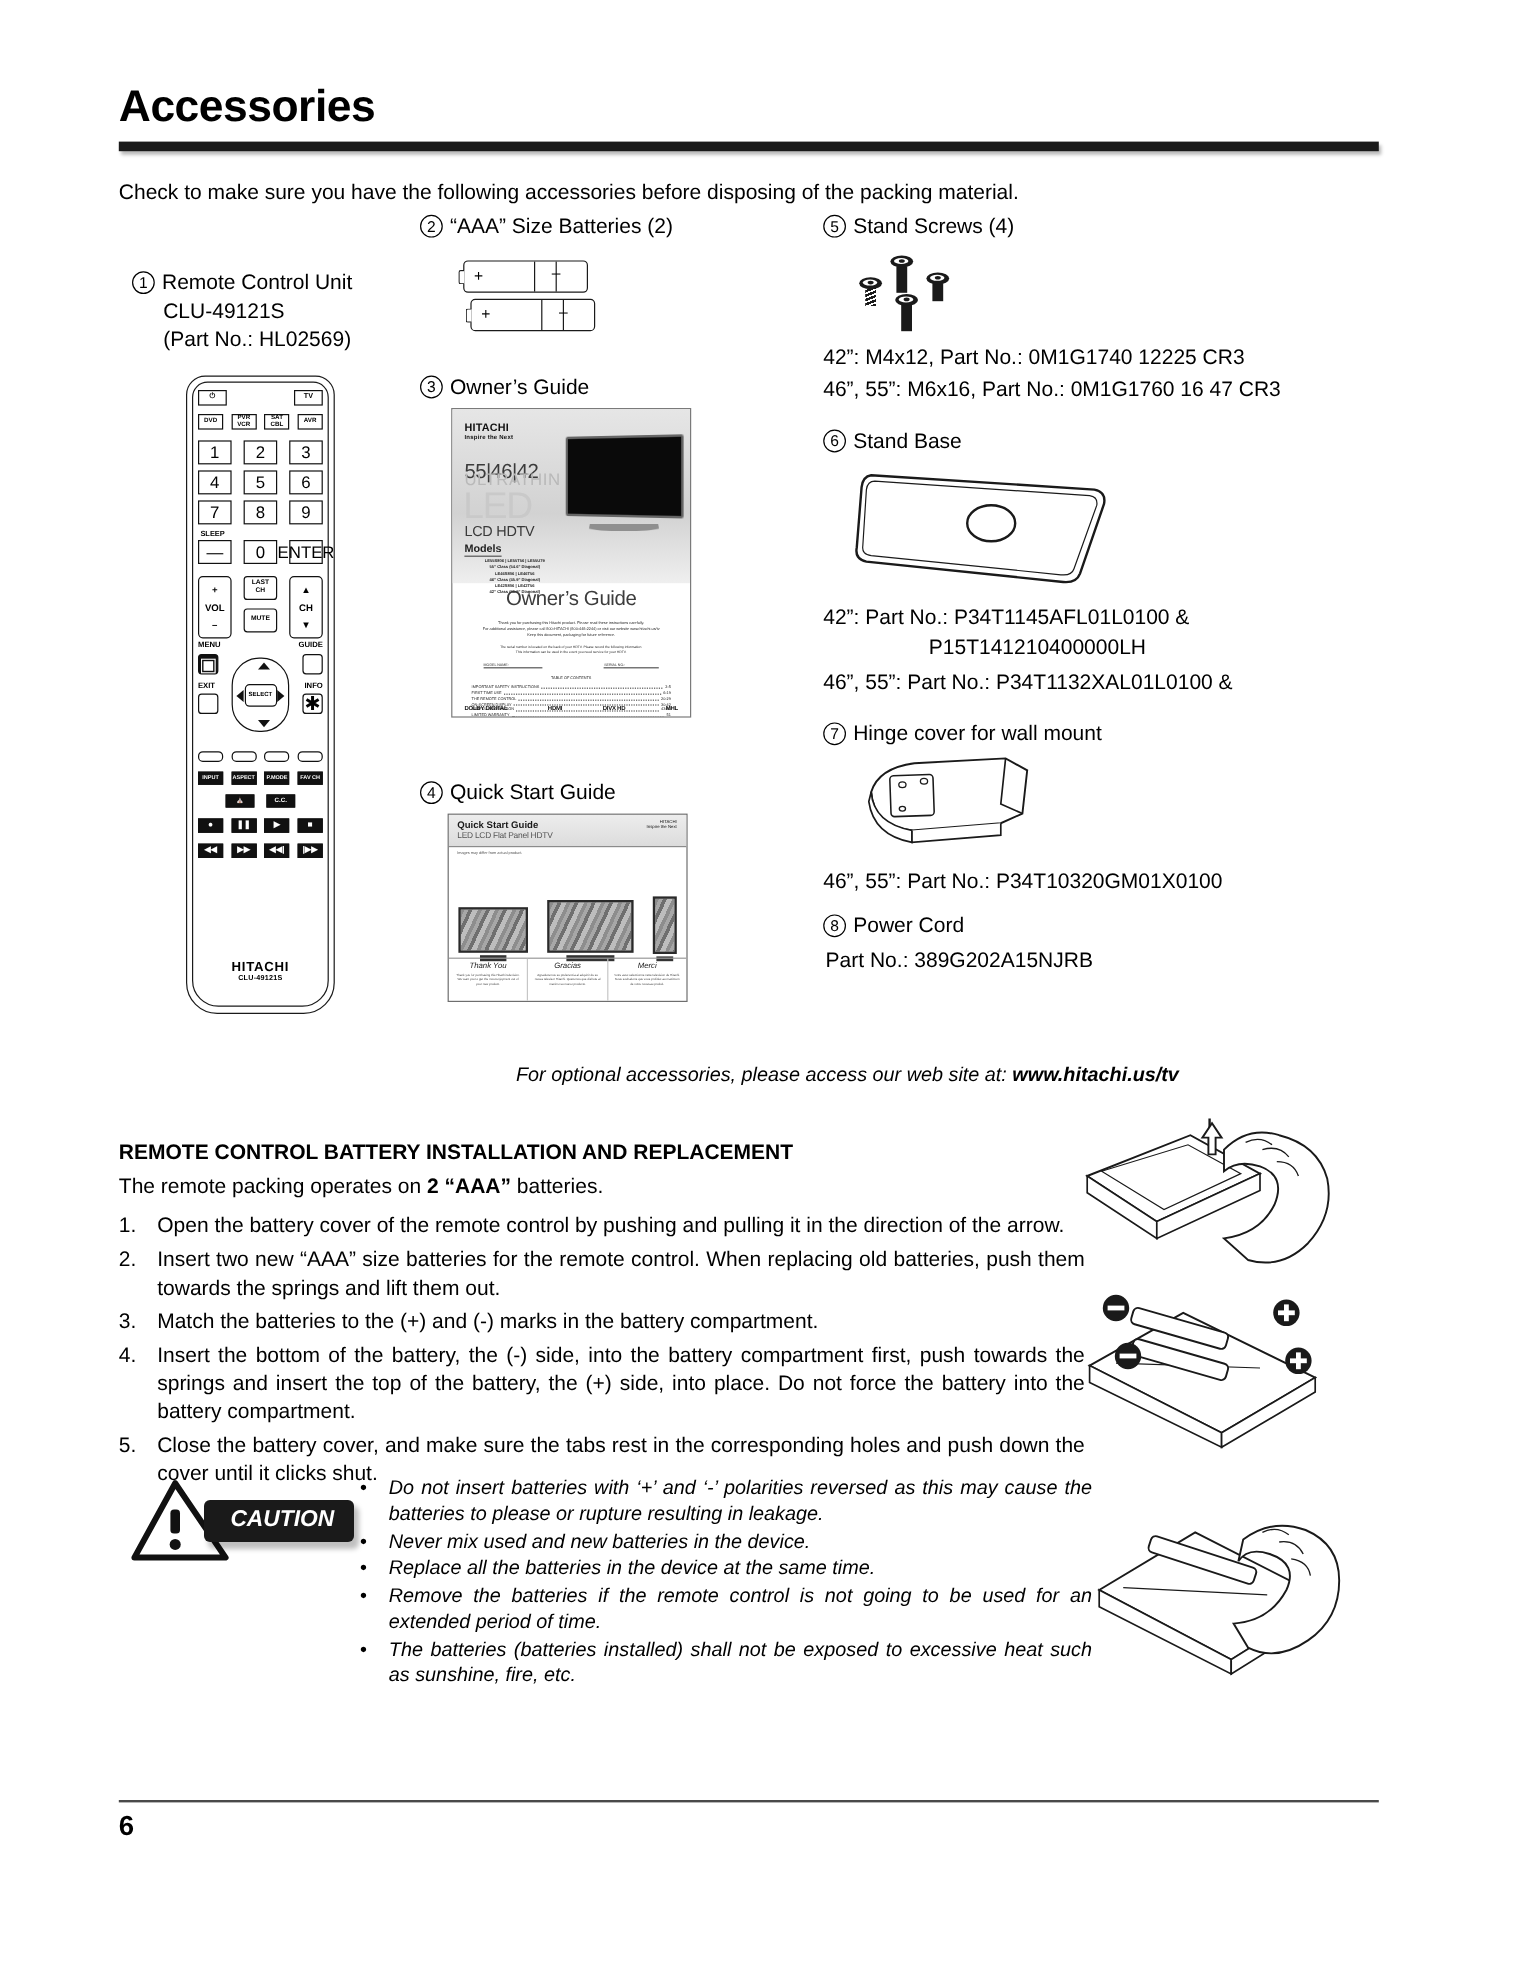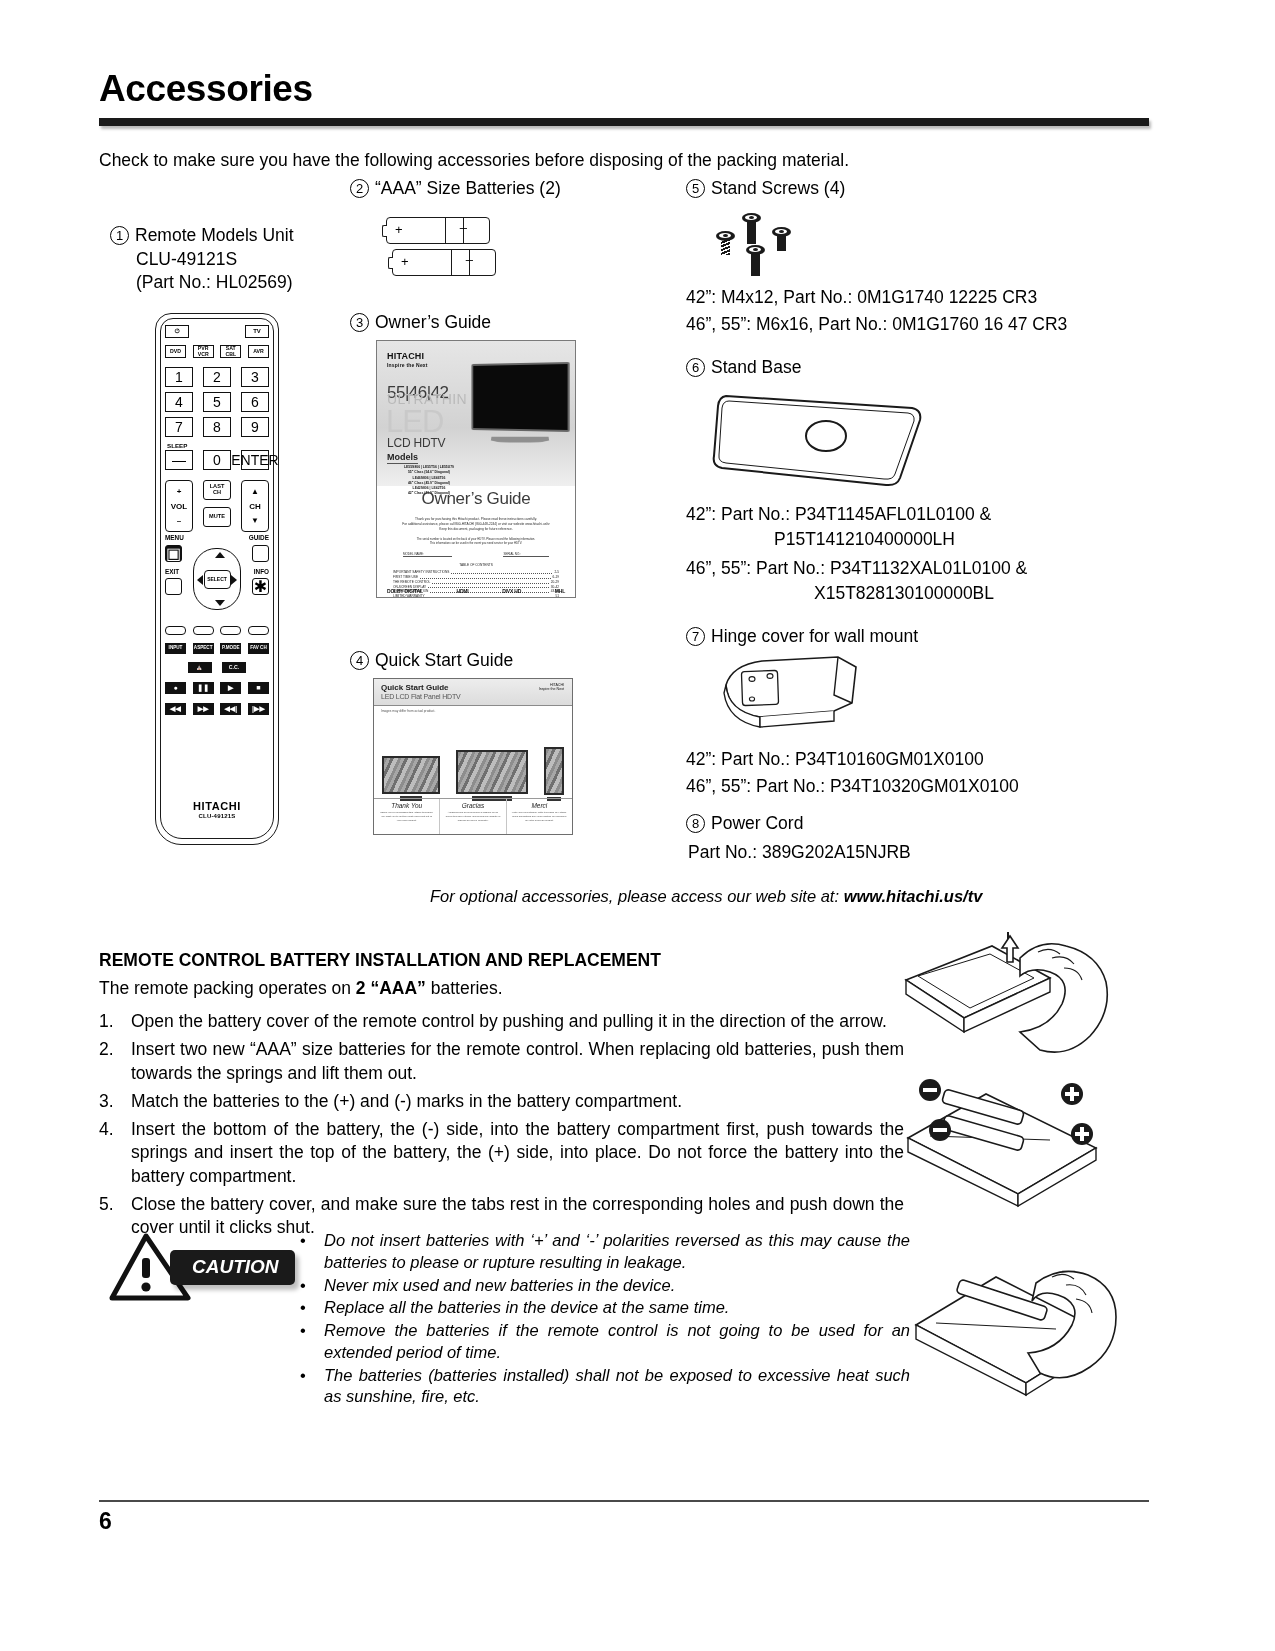--- a/index.html
+++ b/index.html
@@ -297,21 +297,21 @@
 
 <div class="page">
 
   <div class="page-title">Accessories</div>
   <div class="title-rule"></div>
   <div class="intro">Check to make sure you have the following accessories before disposing of the packing material.</div>
 
   <div id="col1">
     <div class="item-label l1">
       <span class="num">1</span>
-      <span>Remote Models Unit</span>
+      <span>Remote Control Unit</span>
     </div>
     <div class="sub">CLU-49121S</div>
     <div class="sub">(Part No.: HL02569)</div>
 
     <div class="remote">
       <div class="shell"></div>
       <div class="inner">
 
         <div class="row r-pwr">
           <div class="btn">⏻</div>
@@ -605,41 +605,39 @@
       <div class="stand-base">
         <svg width="230" height="108" viewBox="0 0 230 108">
           <path d="M22,10 L208,22 Q218,24 216,34 L196,92 Q193,100 182,99 L18,82 Q8,80 10,70 L14,20 Q15,11 22,10 Z" fill="#ffffff" stroke="#1a1a1a" stroke-width="2"></path>
           <path d="M25,15 L204,27 Q211,28 210,35 L191,88 Q189,94 180,93 L22,77 Q14,76 15,69 L18,22 Q19,15 25,15 Z" fill="none" stroke="#1a1a1a" stroke-width="1"></path>
           <ellipse cx="122" cy="50" rx="20" ry="15" fill="#ffffff" stroke="#1a1a1a" stroke-width="2"></ellipse>
         </svg>
       </div>
       <div class="partline">42”: Part No.: P34T1145AFL01L0100 &amp;</div>
       <div class="partline indent" style="margin-top:4px">P15T141210400000LH</div>
       <div class="partline" style="margin-top:8px">46”, 55”: Part No.: P34T1132XAL01L0100 &amp;</div>
-      <div class="partline indent2" style="margin-top:4px">X15T828130100000BL</div>
     </div>
 
     <div class="block" style="margin-top:22px">
       <div class="item-label">
         <span class="num">7</span>
         <span>Hinge cover for wall mount</span>
       </div>
       <div class="hinge">
         <svg width="150" height="86" viewBox="0 0 150 86">
           <path d="M10,30 Q16,10 46,6 L122,2 L140,12 L136,48 L118,56 L44,62 Q12,58 10,30 Z" fill="#ffffff" stroke="#1a1a1a" stroke-width="1.6"></path>
           <path d="M122,2 L118,40 L136,48" fill="none" stroke="#1a1a1a" stroke-width="1.4"></path>
           <path d="M10,30 Q12,56 44,62 L44,72 Q12,66 8,38 Z" fill="#ffffff" stroke="#1a1a1a" stroke-width="1.4"></path>
           <path d="M44,62 L44,72 L118,66 L118,56" fill="#ffffff" stroke="#1a1a1a" stroke-width="1.4"></path>
           <rect x="26" y="16" width="36" height="34" rx="3" fill="none" stroke="#1a1a1a" stroke-width="1.3" transform="rotate(-2 44 33)"></rect>
           <ellipse cx="36" cy="24" rx="3" ry="2.4" fill="none" stroke="#1a1a1a" stroke-width="1.1"></ellipse>
           <ellipse cx="54" cy="21" rx="3" ry="2.4" fill="none" stroke="#1a1a1a" stroke-width="1.1"></ellipse>
           <ellipse cx="36" cy="44" rx="2.6" ry="2" fill="none" stroke="#1a1a1a" stroke-width="1.1"></ellipse>
         </svg>
       </div>
-      <div class="partline">42”: Part No.: P34T10160GM01X0100</div>
       <div class="partline" style="margin-top:6px">46”, 55”: Part No.: P34T10320GM01X0100</div>
     </div>
 
     <div class="block" style="margin-top:16px">
       <div class="item-label">
         <span class="num">8</span>
         <span>Power Cord</span>
       </div>
       <div class="partline" style="margin-top:8px; padding-left:2px;">Part No.: 389G202A15NJRB</div>
     </div>

